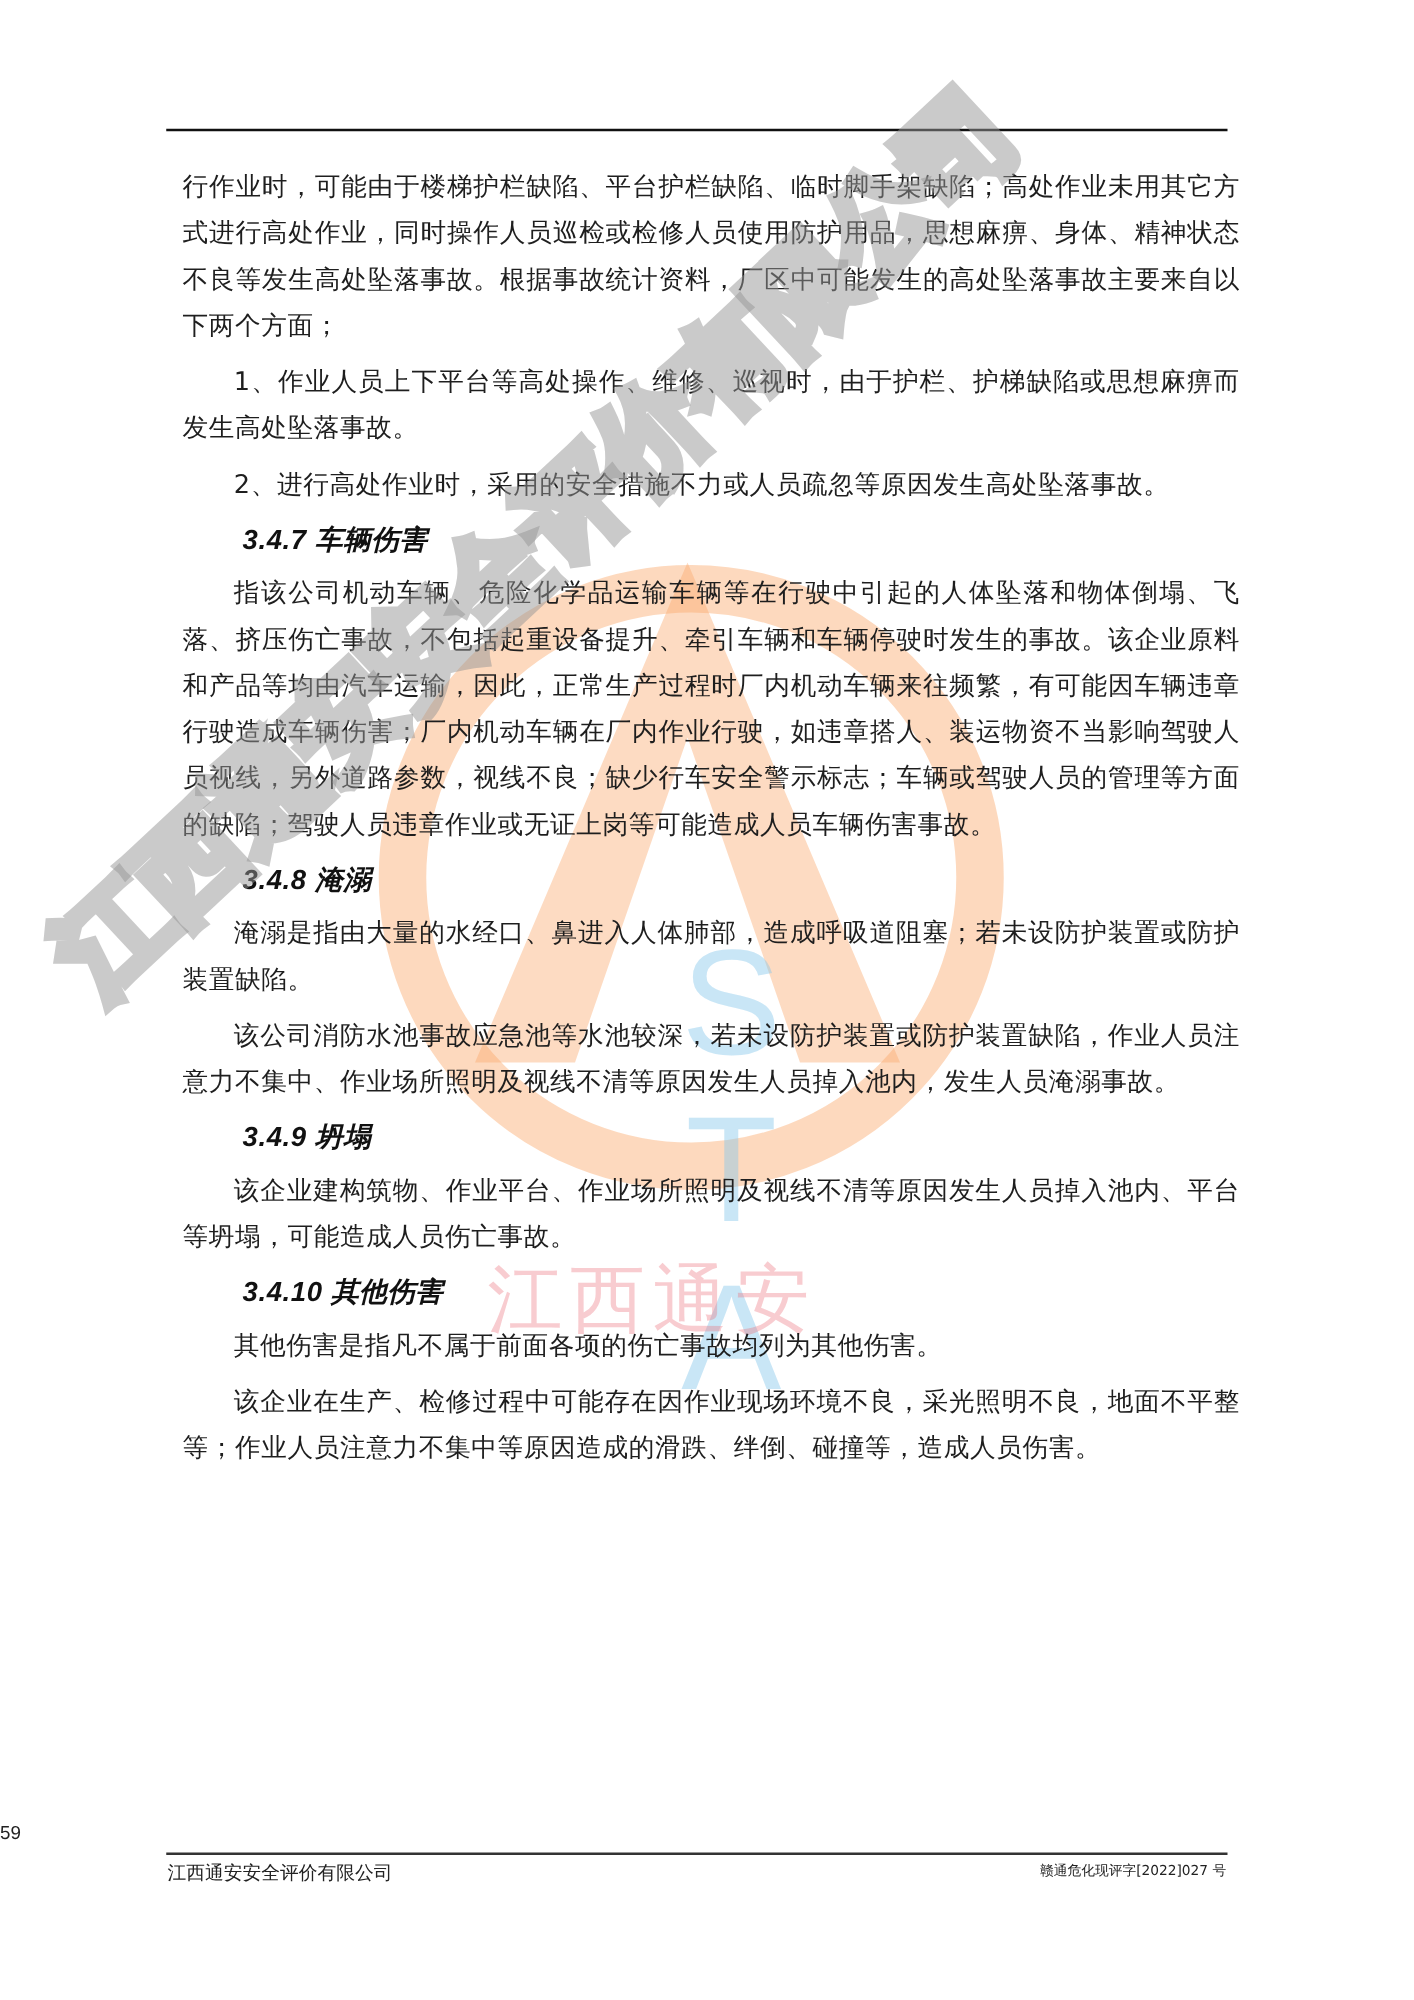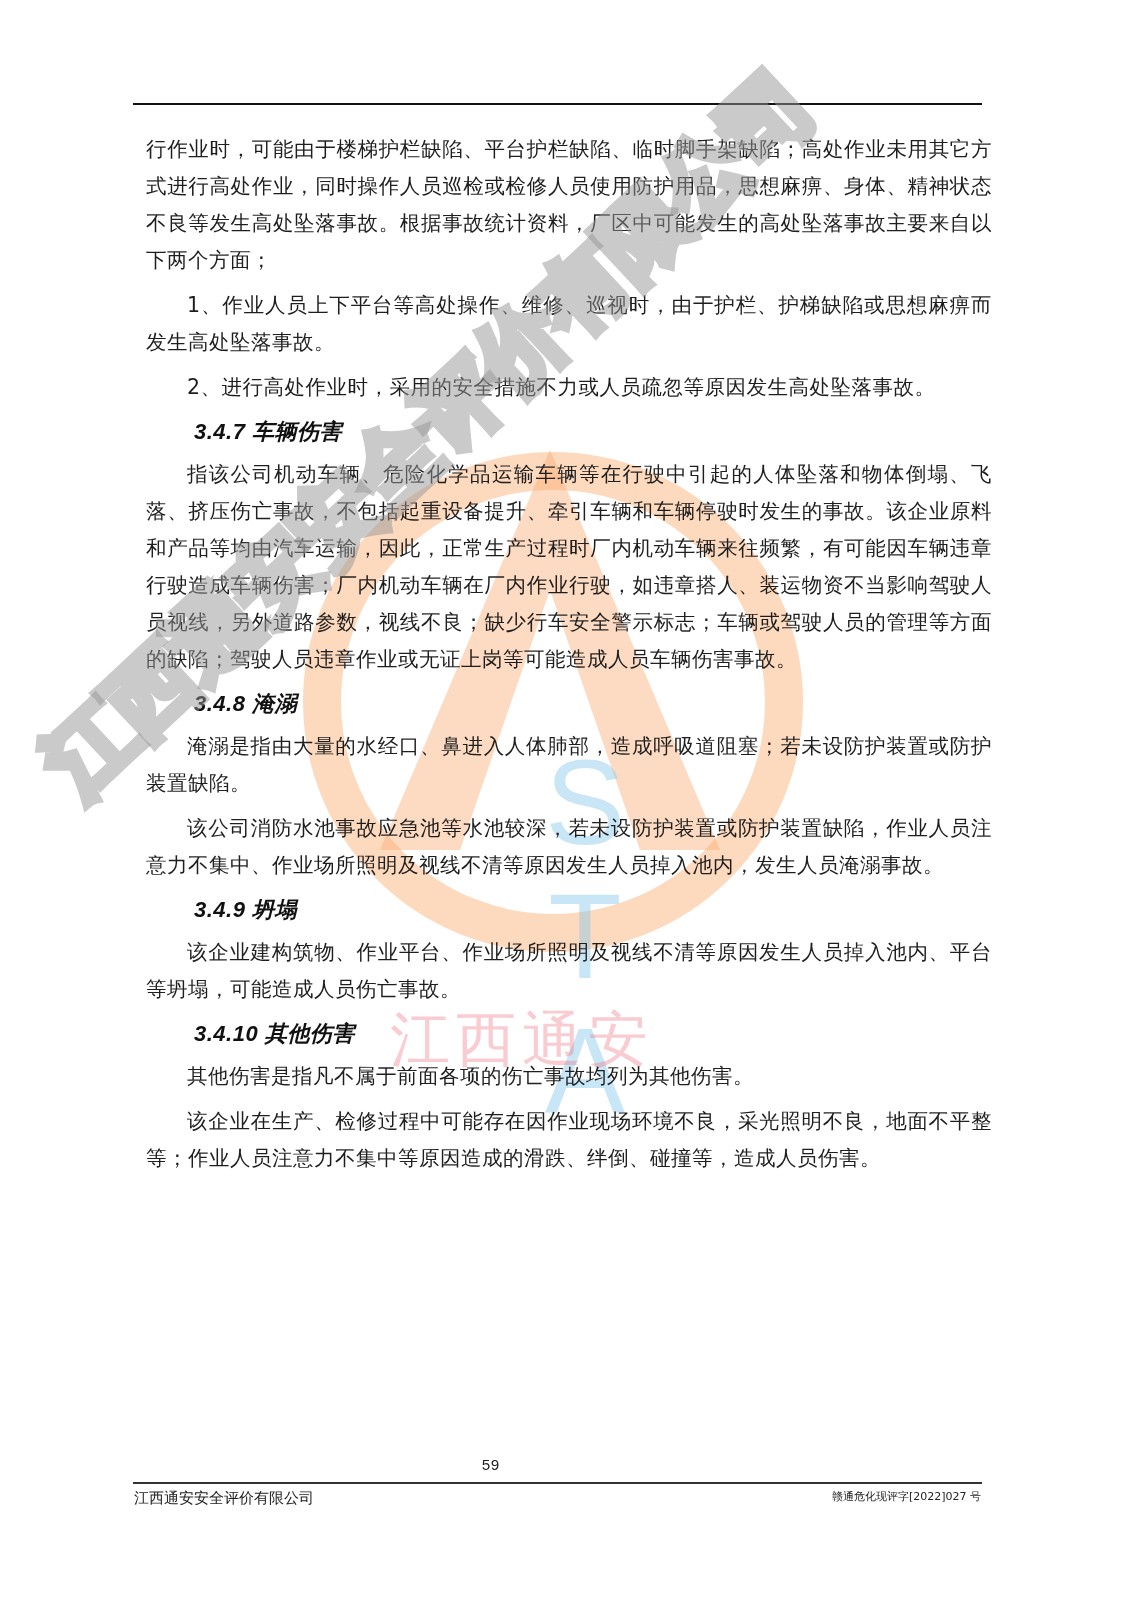--- a/index.html
+++ b/index.html
@@ -4,21 +4,21 @@
   <style>
     html, body { margin:0; padding:0; background:#ffffff; }
     body { width:1131px; height:1600px; position:relative; overflow:hidden; font-family:"DejaVu Serif", serif; color:#1a1a1a; }
     .page { position:absolute; left:0; top:0; width:1131px; height:1600px; }
 
     
     .header-title { position:absolute; left:133px; width:849px; top:76px; text-align:center; font-size:16px; color:#222; font-family:"DejaVu Sans", sans-serif; letter-spacing:0.2px; }
     .header-rule { position:absolute; left:133px; width:849px; top:103px; height:2px; background:#111; }
 
     
-    .page-number { position:absolute; left:0; width:981px; top:1458px; text-align:center; font-size:15px; font-family:Liberation Mono, monospace; color:#222; }
+    .page-number { position:absolute; left:0; width:981px; top:1458px; font-size:15px; font-family:Liberation Sans, sans-serif; color:#222; }
     .footer-rule { position:absolute; left:133px; width:849px; top:1482px; height:2px; background:#333; }
     .footer-left { position:absolute; left:134px; top:1489px; font-size:15px; font-family:"DejaVu Sans", sans-serif; color:#222; }
     .footer-right { position:absolute; right:150px; top:1489px; font-size:11px; font-family:"DejaVu Sans", sans-serif; color:#222; }
 
     
     .content { position:absolute; left:146px; width:846px; top:131px; }
     .p { font-size:20.5px; line-height:37px; margin:0 0 8px 0; text-align:justify; text-justify:inter-character; letter-spacing:0.5px; font-family:"DejaVu Sans", sans-serif; color:#1e1e1e; }
     .indent { text-indent:41px; }
     .h { font-family:"Liberation Sans", sans-serif; font-weight:bold; font-size:22px; line-height:36px; margin:2px 0 6px 48px; color:#111; letter-spacing:0.5px;font-style:italic; }
 

